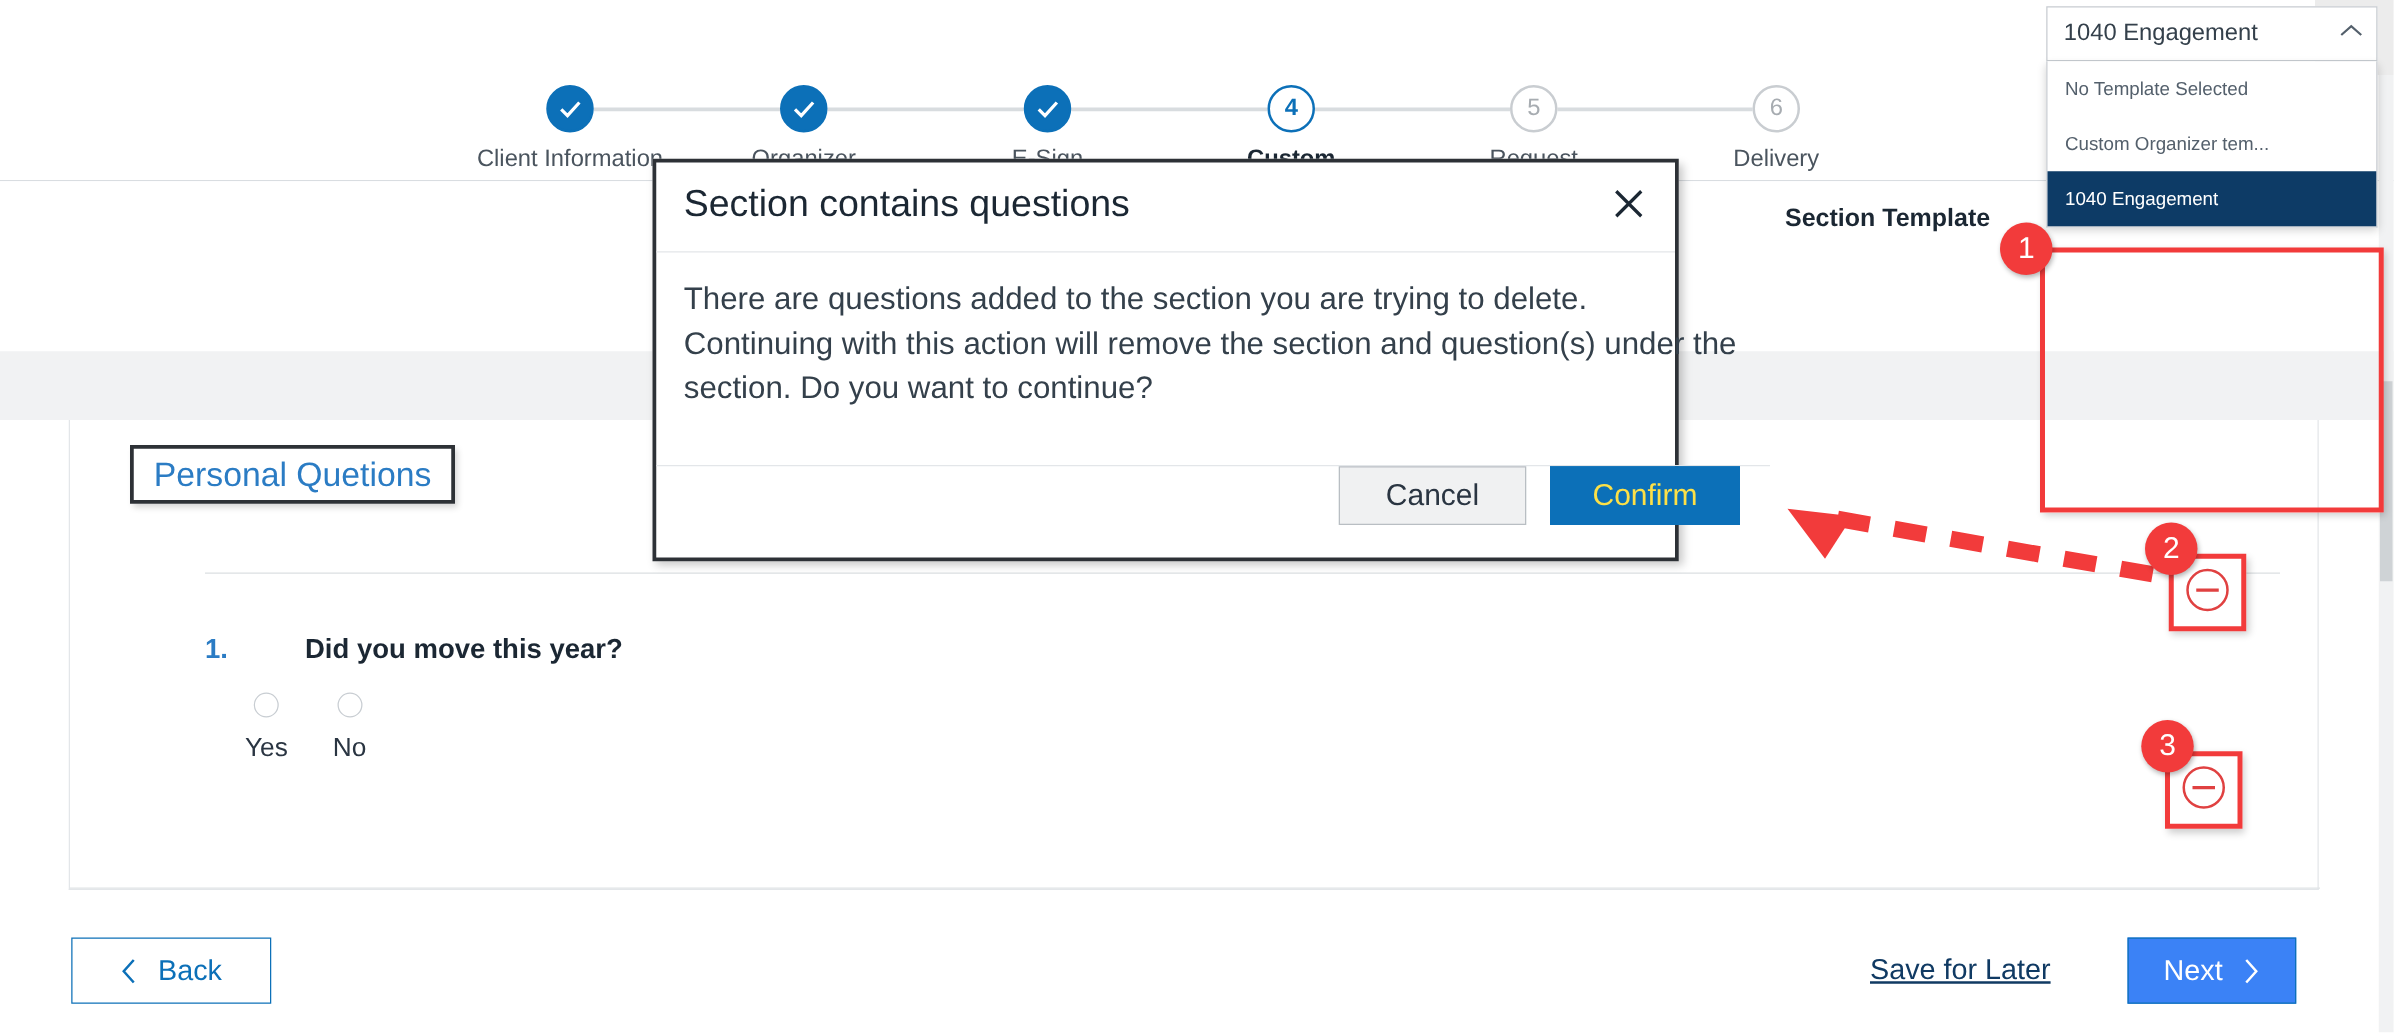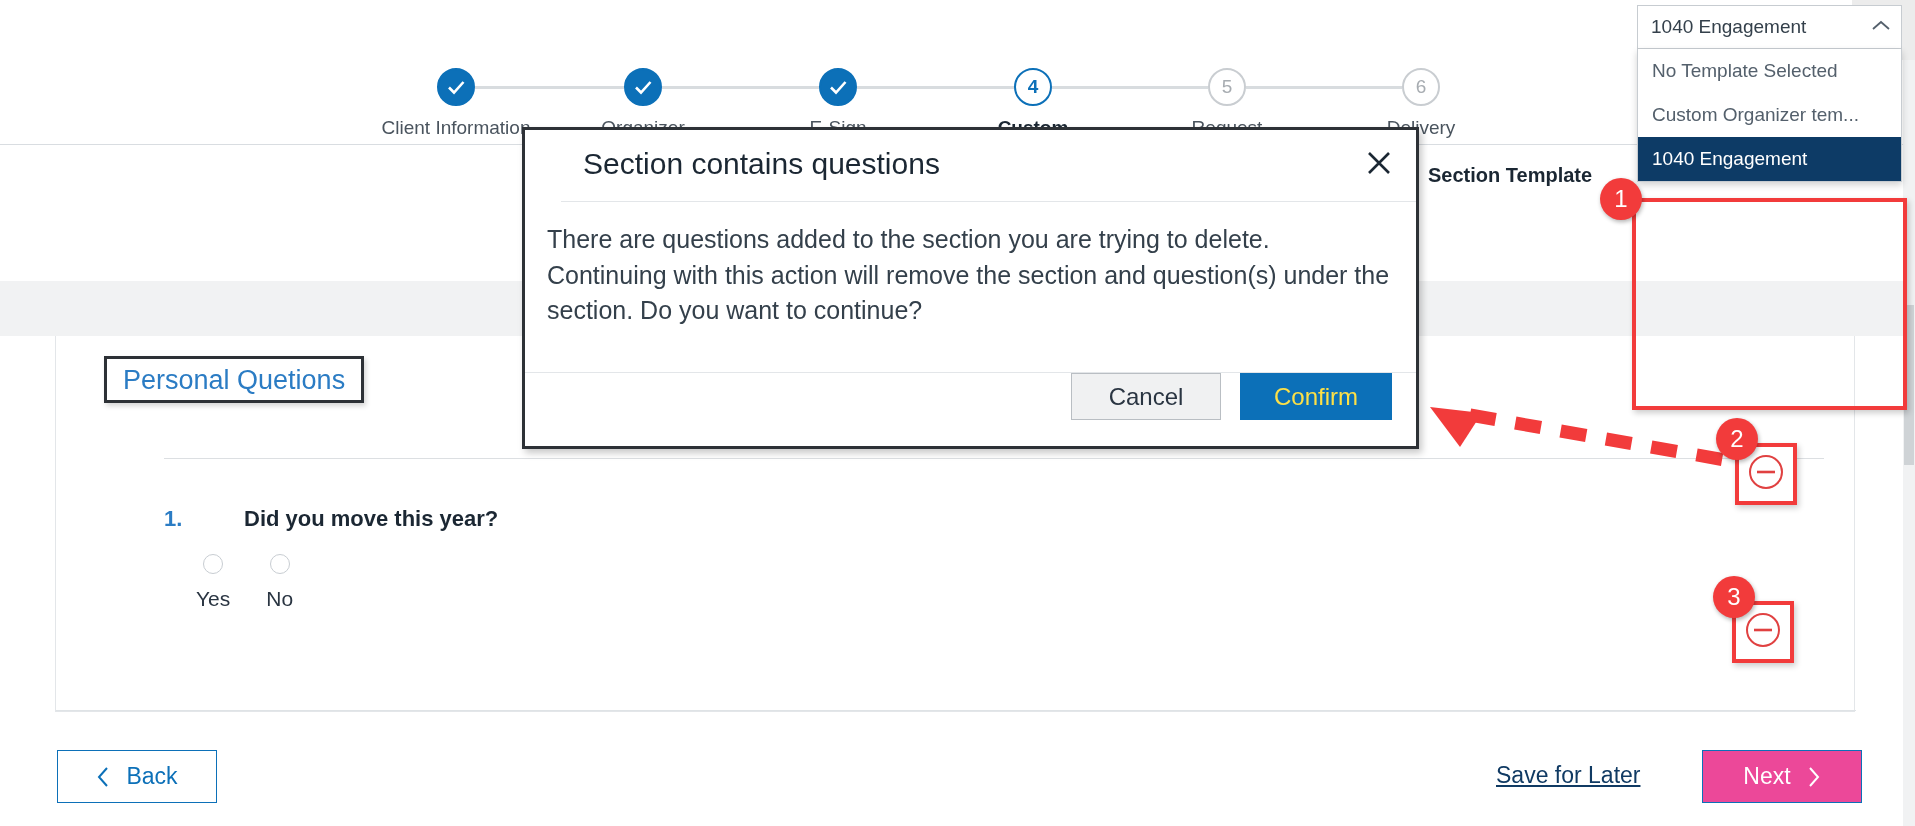--- a/index.html
+++ b/index.html
@@ -96,21 +96,21 @@
     background: #ffffff;
     border-left: 1px solid #c7ccd1;
     border-right: 1px solid #c7ccd1;
     border-bottom: 1px solid #c7ccd1;
     box-shadow: 0 3px 7px rgba(0,0,0,.18);
     z-index: 40;
   }
   .tmpl-opt {
     height: 44px; display:flex; align-items:center;
     padding-left: 14px;
-    font-size: 19px; color: #54606c;
+    font-size: 15px; color: #54606c;
     cursor: pointer;
     white-space: nowrap;
   }
   .tmpl-opt.selected {
     background: #0d3b66; color: #ffffff;
   }
 
   
   .sub-header {
     position: absolute; top: 206px; left: 55px; width: 1800px; height: 75px;
@@ -188,37 +188,36 @@
     color: #0c70b8; font-size: 23px;
     cursor: pointer;
   }
   .save-later {
     position: absolute; left: 1496px; top: 50px;
     font-size: 23px; color: #103a63; text-decoration: underline;
     cursor: pointer;
   }
   .btn-next {
     position: absolute; left: 1702px; top: 38px;
-    width: 160px; height: 53px;
-    background: #ec4899; border: 1px solid #0c70b8;
+    width: 135px; height: 53px;
+    background: #3b82f6; border: 1px solid #0c70b8;
     display:flex; align-items:center; justify-content:center; gap:16px;
     color: #ffffff; font-size: 23px;
     cursor: pointer;
   }
   .chev { display:block; }
 
   
   .modal {
     position: absolute; left: 522px; top: 127px;
-    width: 897px; height: 322px;
+    width: 821px; height: 322px;
     background: #ffffff;
     border: 3px solid #2d3136;
     box-shadow: 3px 4px 7px rgba(0,0,0,.22);
     z-index: 60;
-    padding-left: 36px;
   }
   .modal-head {
     position: relative; height: 72px;
     border-bottom: 1px solid #e3e6e9;
   }
   .modal-title {
     position: absolute; left: 22px; top: 17px;
     font-size: 30px; color: #1b2733;
   }
   .modal-x {

